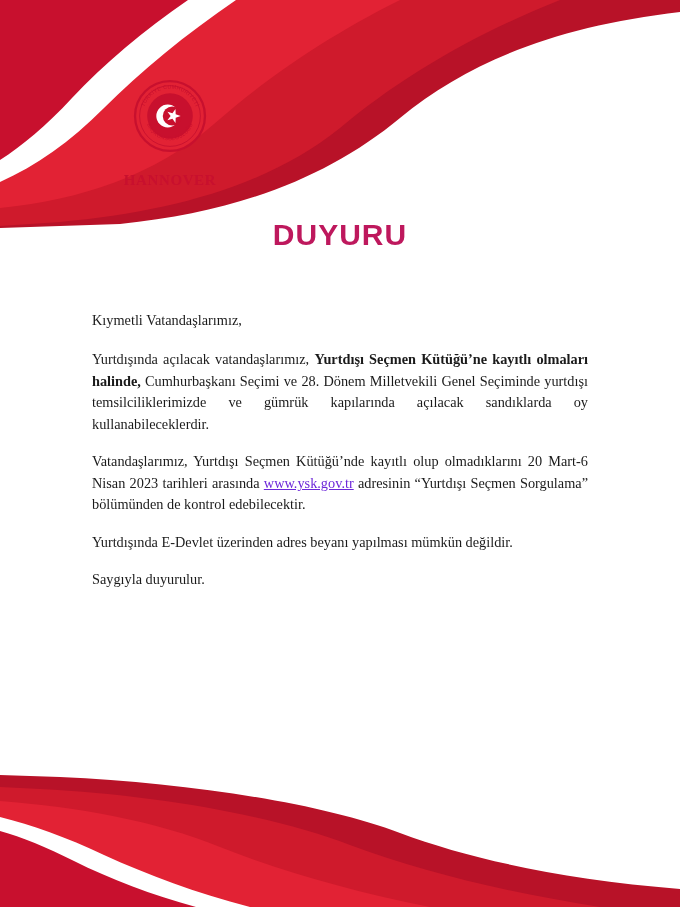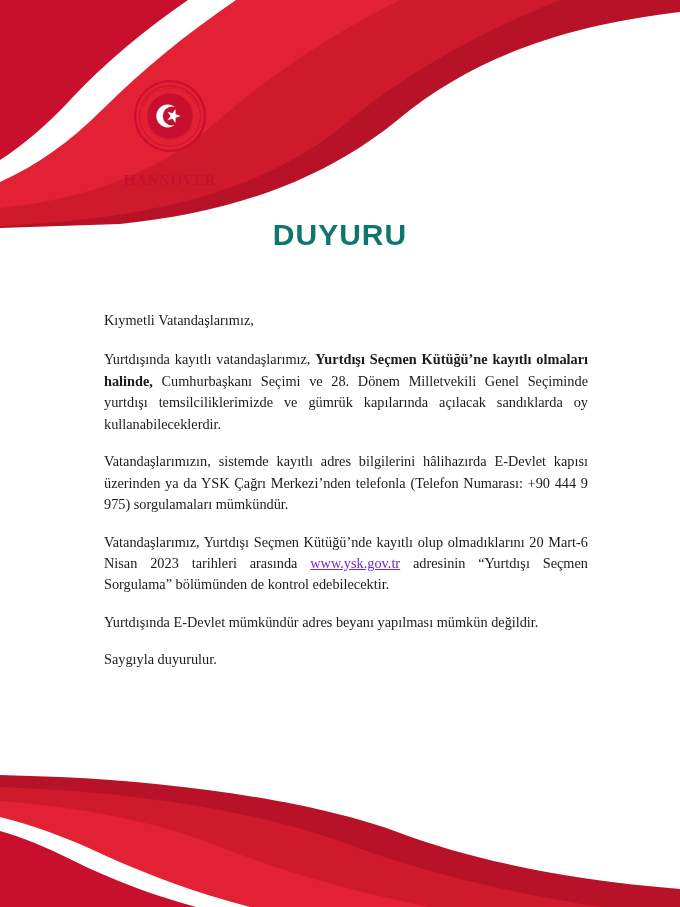--- a/index.html
+++ b/index.html
@@ -65,40 +65,40 @@
     letter-spacing: 0.6px;
   }
 
   
   .doc-title {
     position: absolute;
     top: 218px;
     left: 0;
     width: 680px;
     text-align: center;
-    color: #0f766e;
+    color: #be185d;
     font-family: "Liberation Sans", sans-serif;
     font-weight: bold;
     font-size: 30px;
     letter-spacing: 1px;
   }
 
   
   .content {
     position: absolute;
     top: 310px;
     left: 92px;
     width: 496px;
     color: #1a1a1a;
     font-size: 14.3px;
     line-height: 1.5;
     text-align: justify;
   }
   .content p {
-    margin: 0 0 16px 12px;
+    margin: 0 0 16px 0;
   }
   .salutation {
     margin-bottom: 18px !important;
   }
   b {
     font-weight: bold;
   }
   a.link {
     color: #6d28d9;
     text-decoration: underline;
@@ -143,29 +143,28 @@
   </div>
 
   <div class="city-name">HANNOVER</div>
 
   <div class="doc-title">DUYURU</div>
 
   <div class="content">
 
     <p class="salutation">Kıymetli  Vatandaşlarımız,</p>
 
-    <p><span>Yurtdışında kayıtlı vatandaşlarımız, </span><b>Yurtdışı Seçmen Kütüğü’ne kayıtlı olmaları halinde,</b><span> Cumhurbaşkanı Seçimi ve 28. Dönem Milletvekili Genel Seçiminde  yurtdışı  temsilciliklerimizde  ve  gümrük  kapılarında  açılacak sandıklarda  oy kullanabileceklerdir.</span></p>
+    <p><span>Yurtdışında açılacak vatandaşlarımız, </span><b>Yurtdışı Seçmen Kütüğü’ne kayıtlı olmaları halinde,</b><span> Cumhurbaşkanı Seçimi ve 28. Dönem Milletvekili Genel Seçiminde  yurtdışı  temsilciliklerimizde  ve  gümrük  kapılarında  açılacak sandıklarda  oy kullanabileceklerdir.</span></p>
 
-    <p>Vatandaşlarımızın,  sistemde  kayıtlı  adres  bilgilerini  hâlihazırda  E-Devlet kapısı  üzerinden  ya  da  YSK  Çağrı  Merkezi’nden  telefonla  (Telefon Numarası:  +90 444 9 975) sorgulamaları  mümkündür.</p>
 
     <p><span>Vatandaşlarımız, Yurtdışı Seçmen Kütüğü’nde kayıtlı olup olmadıklarını 20 Mart-6 Nisan 2023 tarihleri arasında </span><a class="link" href="#">www.ysk.gov.tr</a><span> adresinin “Yurtdışı Seçmen Sorgulama” bölümünden  de kontrol edebilecektir.</span></p>
 
 
 
-    <p>Yurtdışında E-Devlet mümkündür  adres beyanı  yapılması  mümkün  değildir.</p>
+    <p>Yurtdışında E-Devlet üzerinden  adres beyanı  yapılması  mümkün  değildir.</p>
 
     <p class="last-line">Saygıyla  duyurulur.</p>
 
   </div>
 
   <svg class="deco deco-bottom" viewBox="0 0 680 140" preserveAspectRatio="none">
     <path d="M0,140 L680,140 L680,122 C560,112 470,92 400,66 C320,36 190,16 60,10 L0,8 Z" fill="#b81228"></path>
     <path d="M0,140 L600,140 C500,124 420,104 350,78 C272,48 156,28 40,22 L0,20 Z" fill="#cf1a2c"></path>
     <path d="M0,140 L430,140 C350,124 280,104 220,80 C156,54 78,40 0,34 Z" fill="#e22234"></path>
     <path d="M0,140 L250,140 C196,126 148,108 104,88 C66,70 32,58 0,50 Z" fill="#ffffff"></path>

